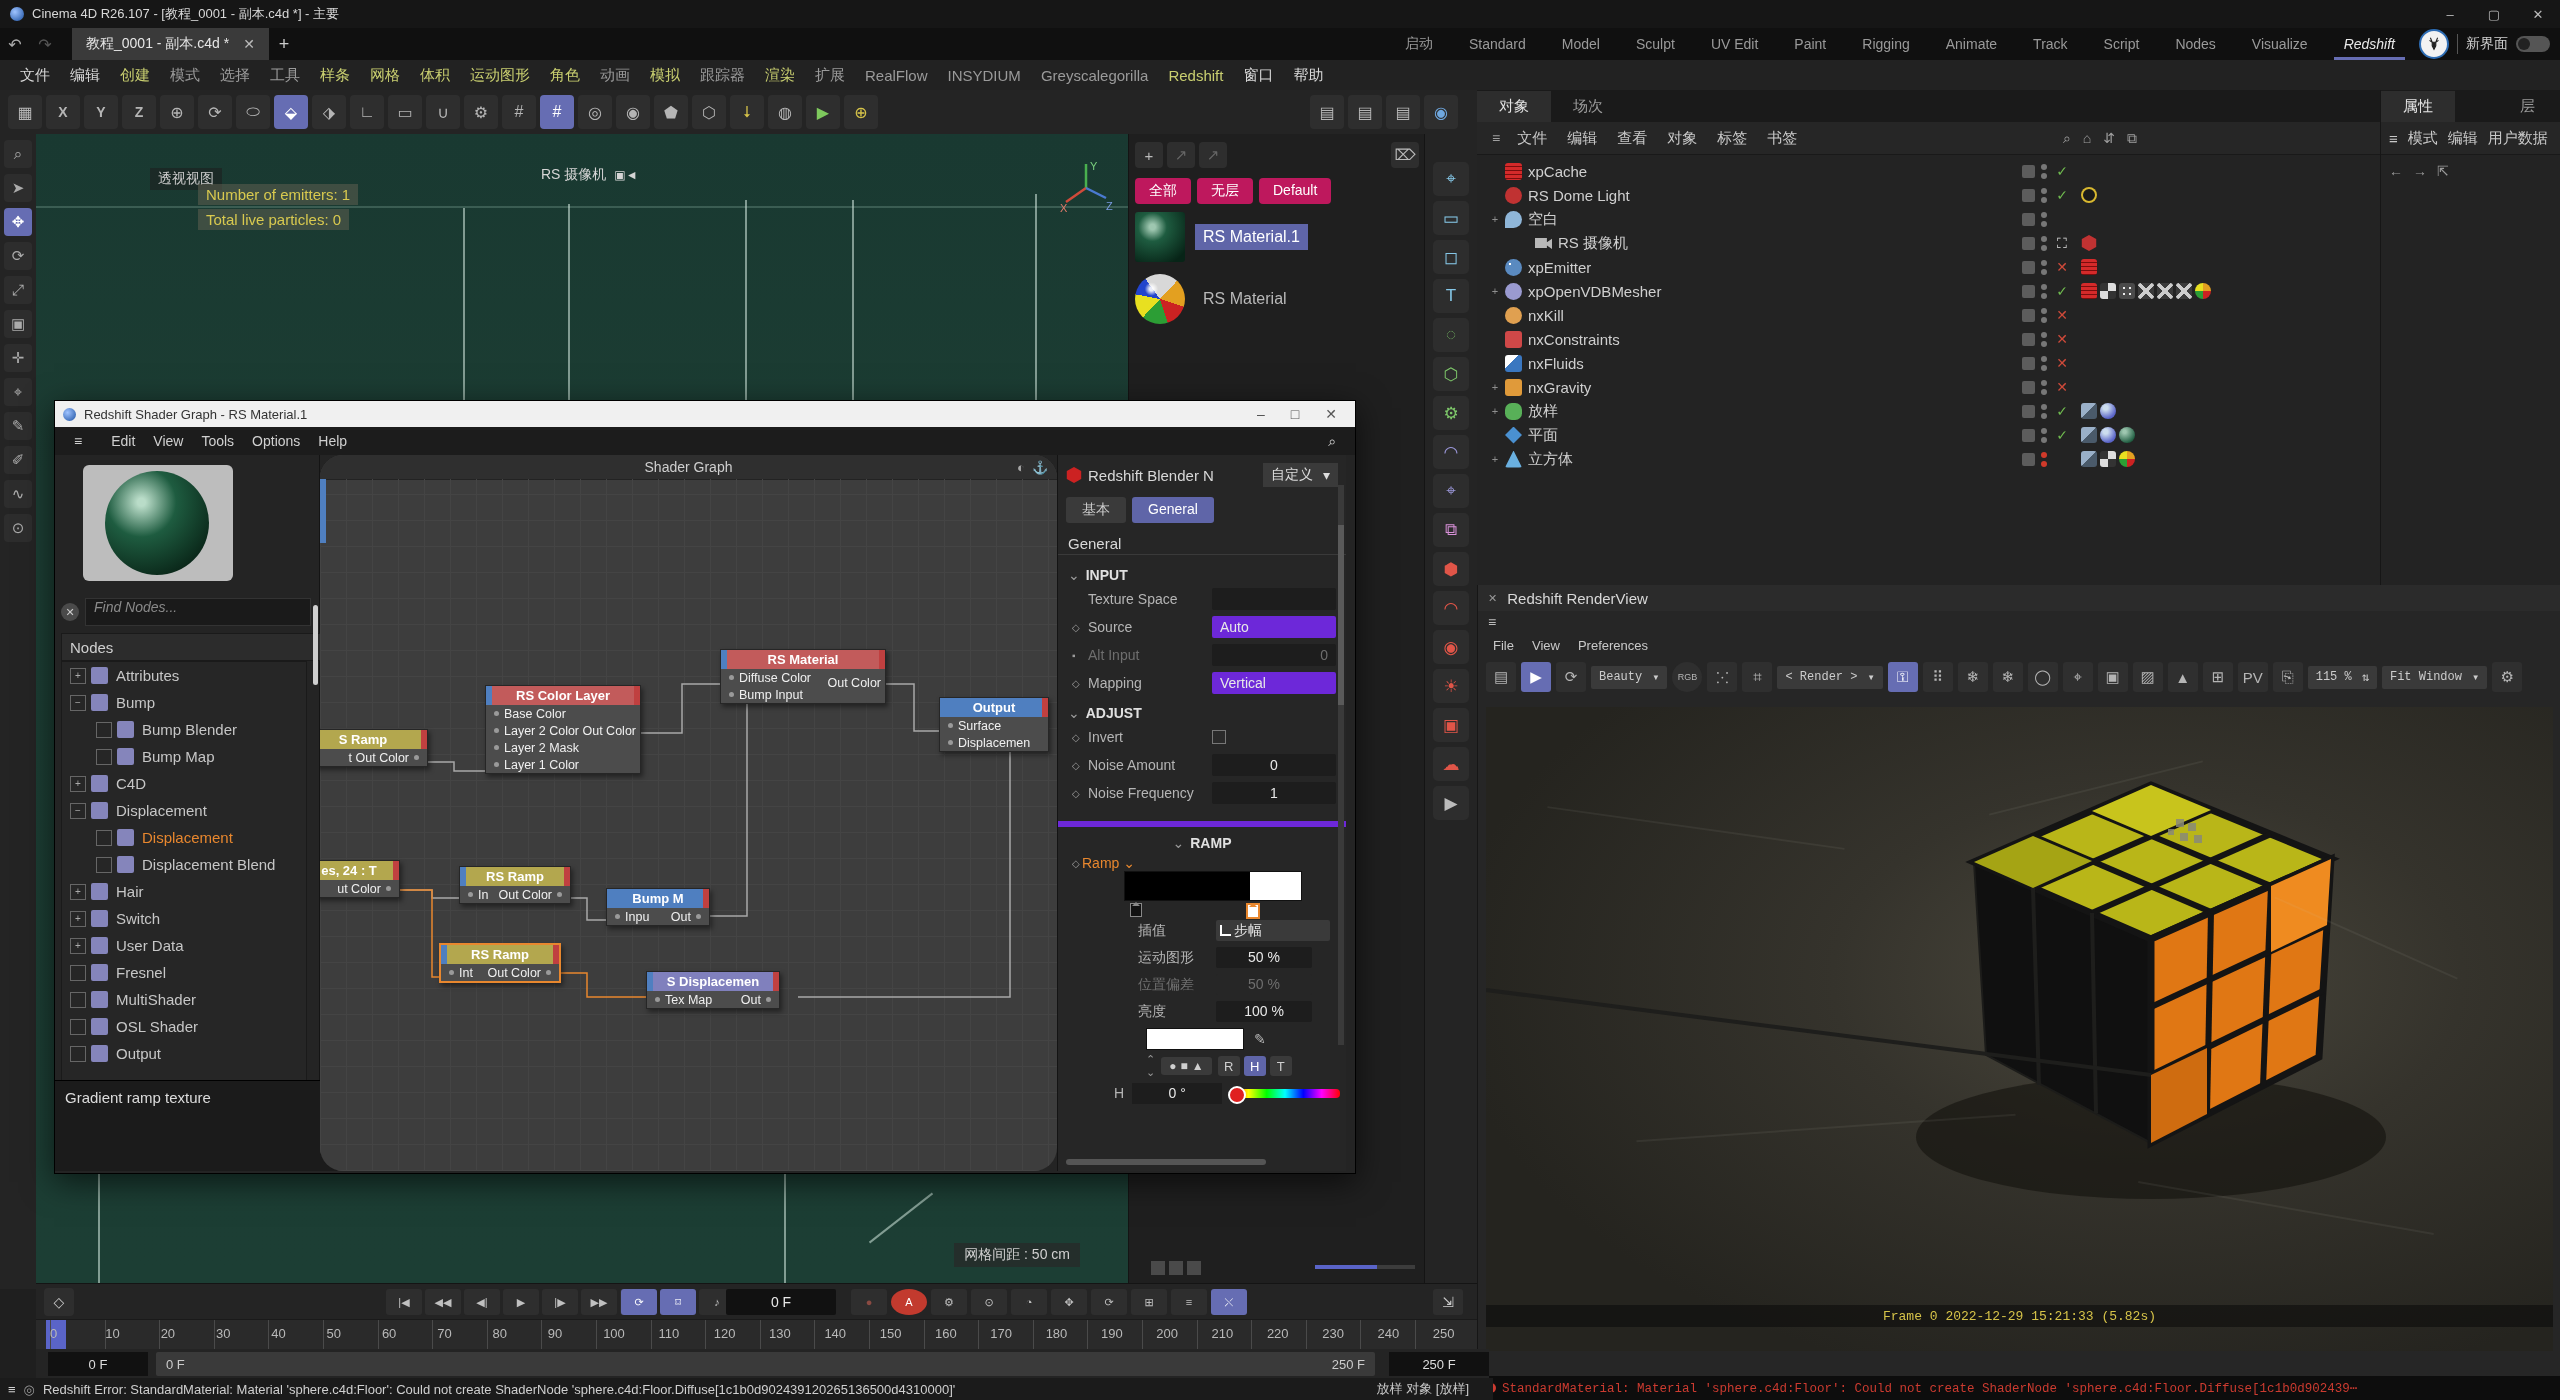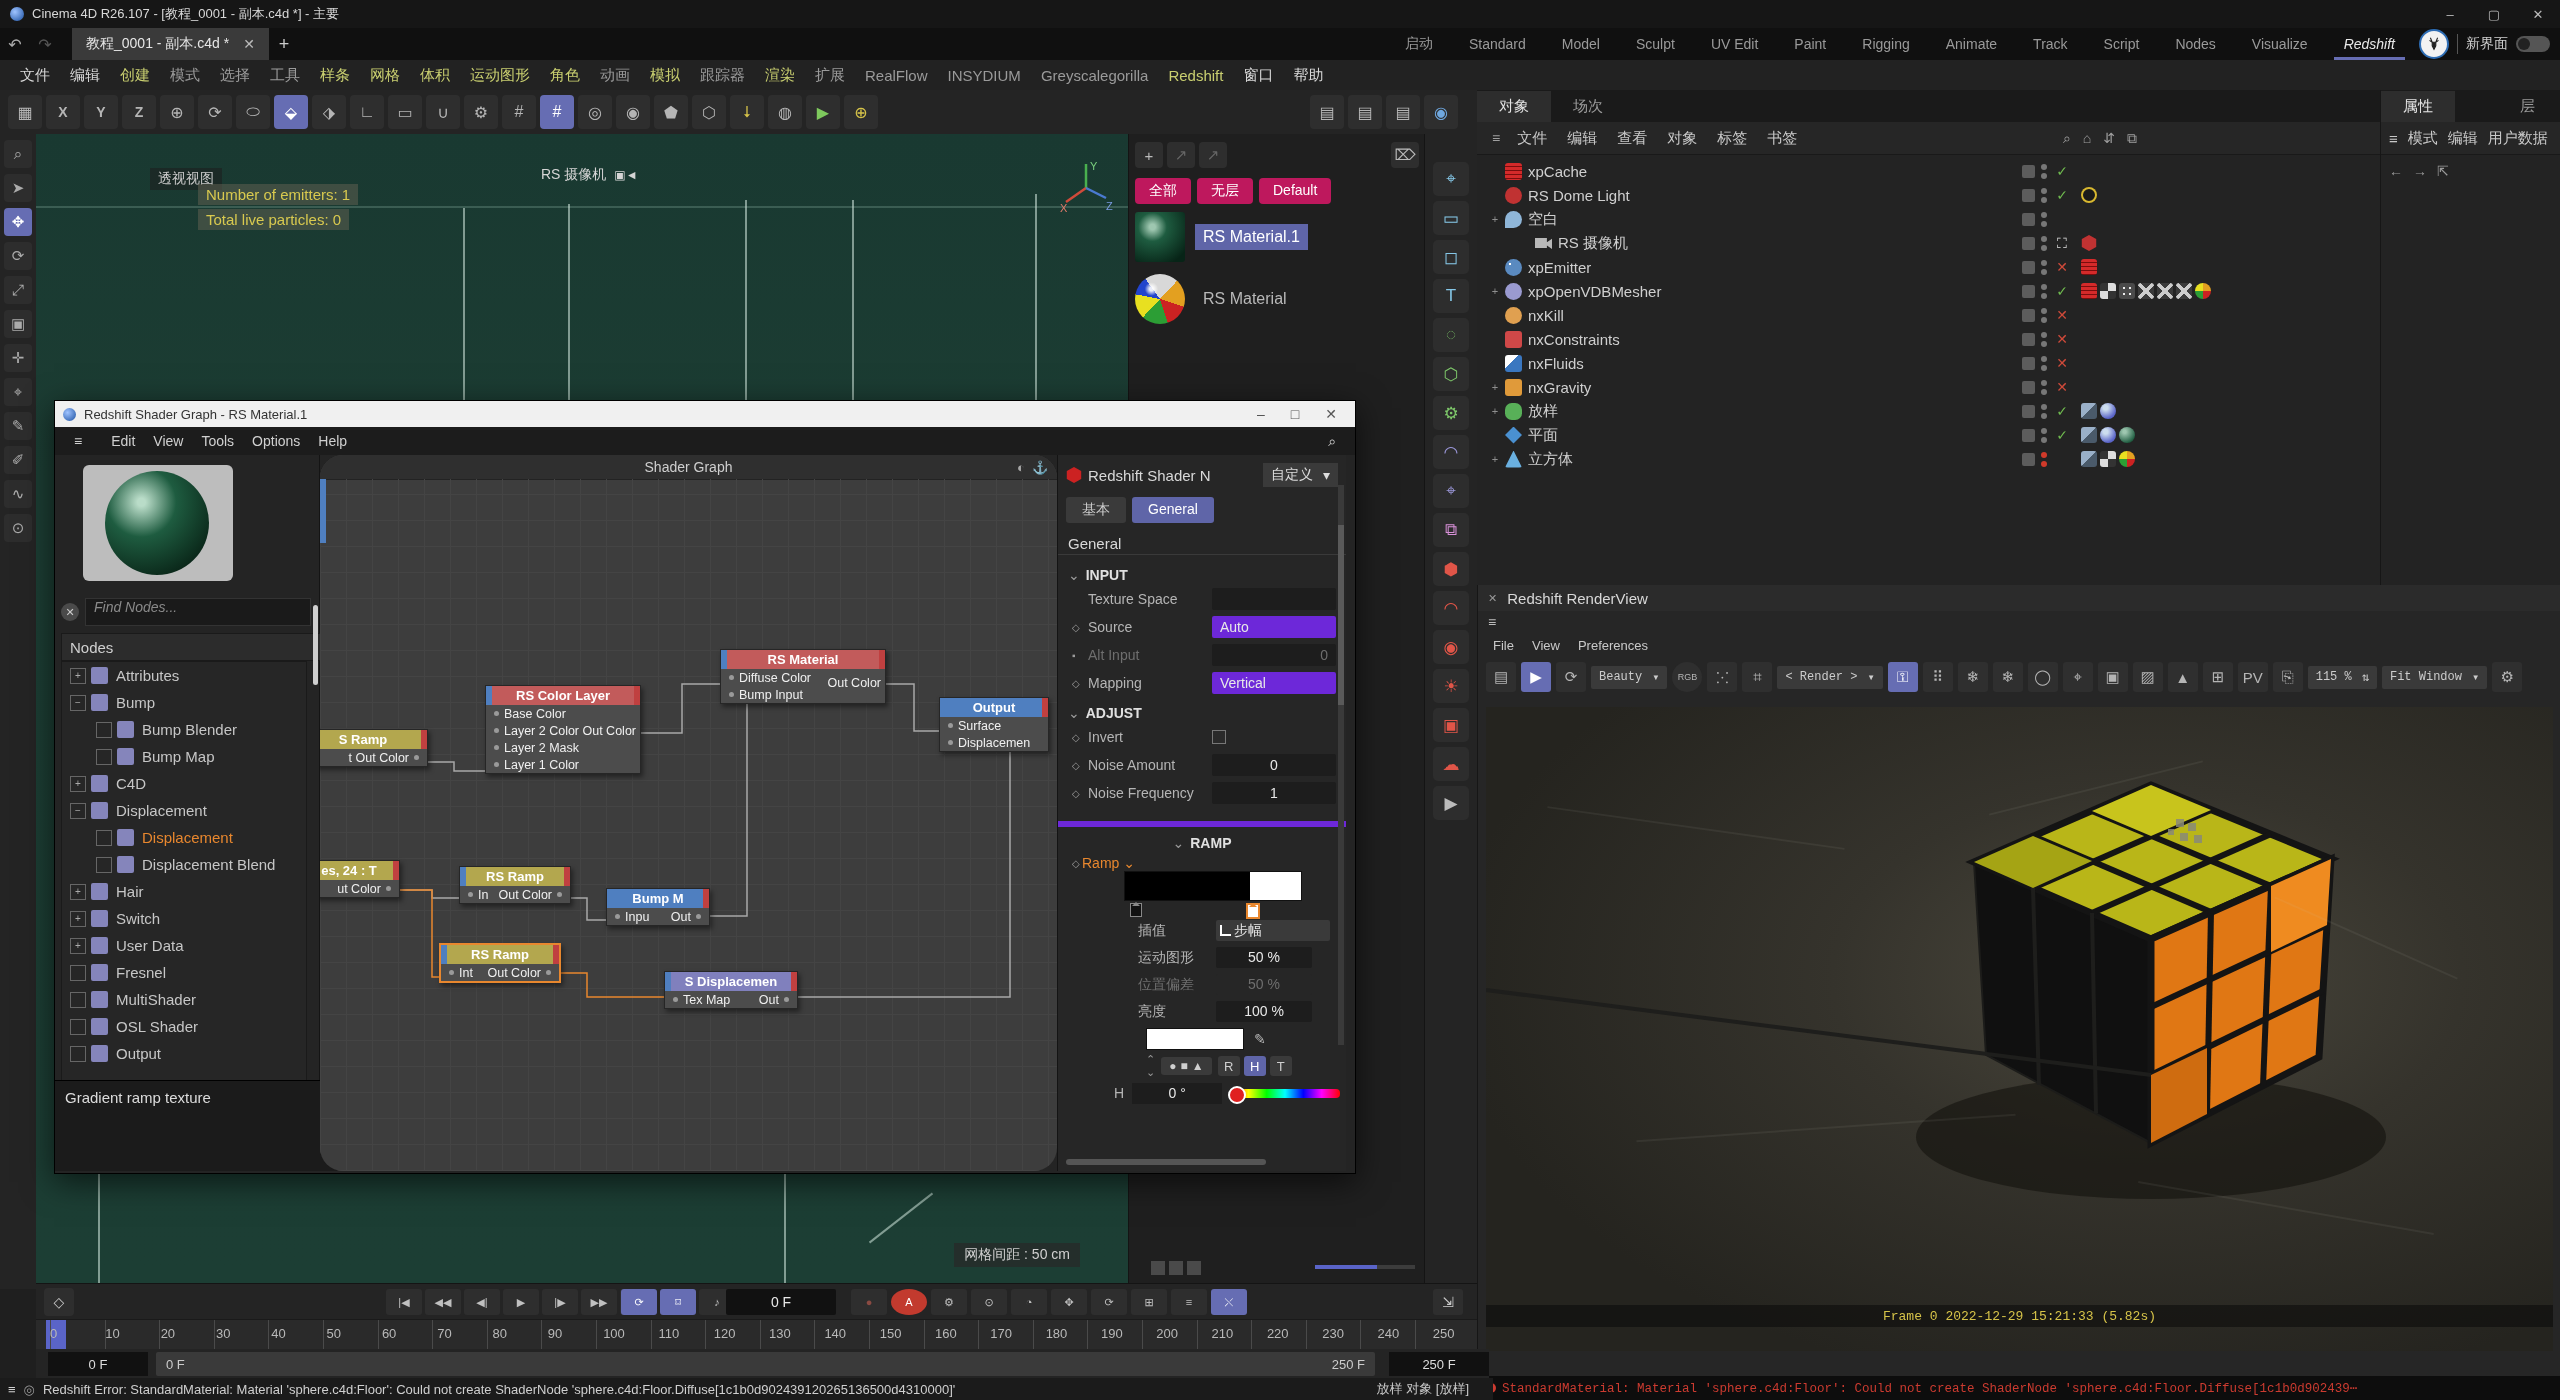--- a/index.html
+++ b/index.html
@@ -975,40 +975,40 @@
                 <span class="row">
                   <span class="dot"></span>
                   <span>Int</span>
                 </span>
                 <span class="row">
                   <span>Out Color</span>
                   <span class="dot r"></span>
                 </span>
               </div>
           </div>
-          <div class="gnode" style="left:344px;top:492px;width:132px;">
+          <div class="gnode" style="left:326px;top:492px;width:132px;">
             <div class="ghd purple">S Displacemen</div>
             <div class="prow duo">
                 <span class="row">
                   <span class="dot"></span>
                   <span>Tex Map</span>
                 </span>
                 <span class="row">
                   <span>Out</span>
                   <span class="dot r"></span>
                 </span>
               </div>
           </div>
         </div>
       </div>
 
       <div class="sw-right">
         <div class="sp-hdr">
           <span class="rs-ico"></span>
-          <span class="sp-title">Redshift Shader N</span>
+          <span class="sp-title">Redshift Blender N</span>
           <span class="sp-dd">
               <span>自定义</span>
               <span>▾</span>
             </span>
         </div>
         <div class="sp-tabs">
           <span class="sp-tab">基本</span>
           <span class="sp-tab active">General</span>
         </div>
         <div class="sp-section">General</div>

